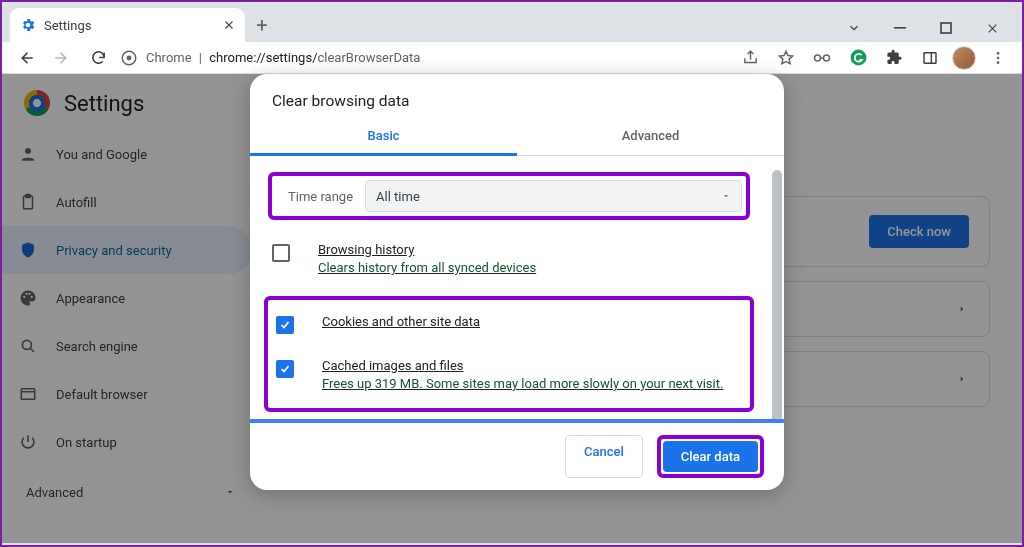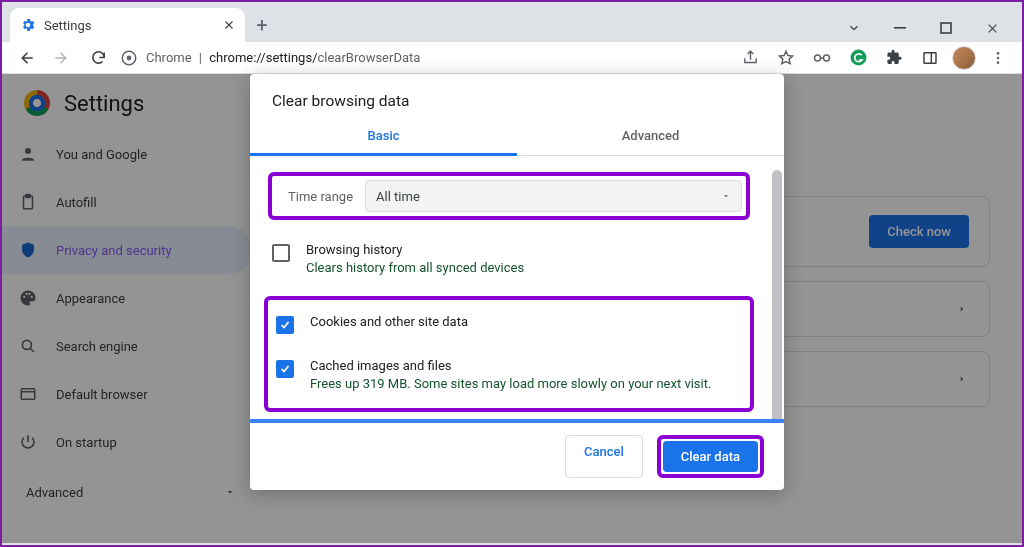--- a/index.html
+++ b/index.html
@@ -34,53 +34,53 @@
   
   .sidebar{width:258px;padding-top:6px;}
   .sb-header{display:flex;align-items:center;gap:14px;padding:10px 22px 14px 22px;}
   .chrome-logo{width:26px;height:26px;border-radius:50%;
     background:
      radial-gradient(circle at 50% 50%, #fff 0 4px, #1a73e8 4px 8px, transparent 8px),
      conic-gradient(#db4437 0 120deg,#0f9d58 120deg 240deg,#f4b400 240deg 360deg);
   }
   .sb-title{font-size:22px;color:#202124;font-weight:400;}
   .sb-item{display:flex;align-items:center;gap:18px;padding:0 16px;height:48px;color:#3c4043;border-radius:0 24px 24px 0;margin-right:8px;}
-  .sb-item.active{background:#e8f0fe;color:#8b5cf6;}
+  .sb-item.active{background:#e8f0fe;color:#0369a1;}
   .sb-item .mi{width:20px;display:flex;justify-content:center;color:#5f6368;}
   .sb-item.active .mi{color:#1967d2;}
   .advanced-row{display:flex;align-items:center;justify-content:space-between;padding:0 24px;height:40px;color:#3c4043;margin-top:6px;}
 
   
   .main{flex:1;padding:18px 32px;}
   .card{border:1px solid #dadce0;border-radius:8px;padding:18px 20px;display:flex;align-items:center;justify-content:space-between;margin:14px 0;}
   .check-btn{background:#1a73e8;color:#fff;padding:9px 18px;border-radius:4px;font-weight:500;margin-left:44px;}
   .nav-row{border:1px solid #dadce0;border-radius:8px;padding:20px 22px;display:flex;justify-content:flex-end;margin:14px 0;color:#5f6368;}
 
   
   .scrim{position:absolute;inset:0;background:rgba(0,0,0,.42);}
 
   
-  .dialog{position:absolute;left:248px;top:0;width:534px;height:416px;background:#fff;border-radius:4px;box-shadow:0 4px 20px rgba(0,0,0,.25);display:flex;flex-direction:column;overflow:hidden;}
+  .dialog{position:absolute;left:248px;top:0;width:534px;height:416px;background:#fff;border-radius:17px;box-shadow:0 4px 20px rgba(0,0,0,.25);display:flex;flex-direction:column;overflow:hidden;}
   .dlg-title{padding:18px 22px 8px 22px;font-size:15.5px;color:#202124;}
   .tabs{display:flex;border-bottom:1px solid #dadce0;position:relative;justify-content:flex-end;}
   .tabbtn{flex:1;text-align:center;padding:10px 0 12px 0;color:#5f6368;font-weight:500;position:relative;}
   .tabbtn.active{color:#1a73e8;}
   .tabbtn.active::after{content:"";position:absolute;left:0;right:0;bottom:-1px;height:3px;background:#1a73e8;}
 
   .dlg-body{flex:1;overflow:hidden;position:relative;padding-right:16px;}
   .vscroll{position:absolute;right:2px;top:14px;bottom:8px;width:10px;}
   .vscroll .thumb{position:absolute;top:0;width:10px;height:260px;background:#bdc1c6;border-radius:5px;}
 
   
   .time-row{display:flex;align-items:center;margin:16px 18px 10px 18px;border:4px solid #8a00d4;border-radius:6px;padding:4px;}
   .time-label{color:#5f6368;padding:6px 12px;}
   .time-select{flex:1;background:#f1f3f4;border:1px solid #dadce0;border-radius:4px;height:32px;display:flex;align-items:center;justify-content:space-between;padding:0 10px;color:#3c4043;}
 
   
-  .check-row{display:flex;gap:16px;padding:12px 22px;}
+  .check-row{display:flex;gap:28px;padding:12px 22px;text-decoration:underline;}
   .chk{width:18px;height:18px;border:2px solid #5f6368;border-radius:2px;margin-top:2px;display:flex;align-items:center;justify-content:center;flex:none;}
   .chk.on{background:#1a73e8;border-color:#1a73e8;color:#fff;}
   .chk.on svg{display:block;}
   .row-text .hd{color:#202124;margin-bottom:2px;}
   .row-text .sub{color:#14532d;line-height:1.45;}
 
   .group-box{border:4px solid #8a00d4;border-radius:6px;margin:6px 14px 6px 14px;padding:2px 0;}
 
   
   .info{margin:10px 18px 0 18px;background:#f1f3f4;border-radius:6px;display:flex;gap:14px;padding:12px 14px;color:#5f6368;}

